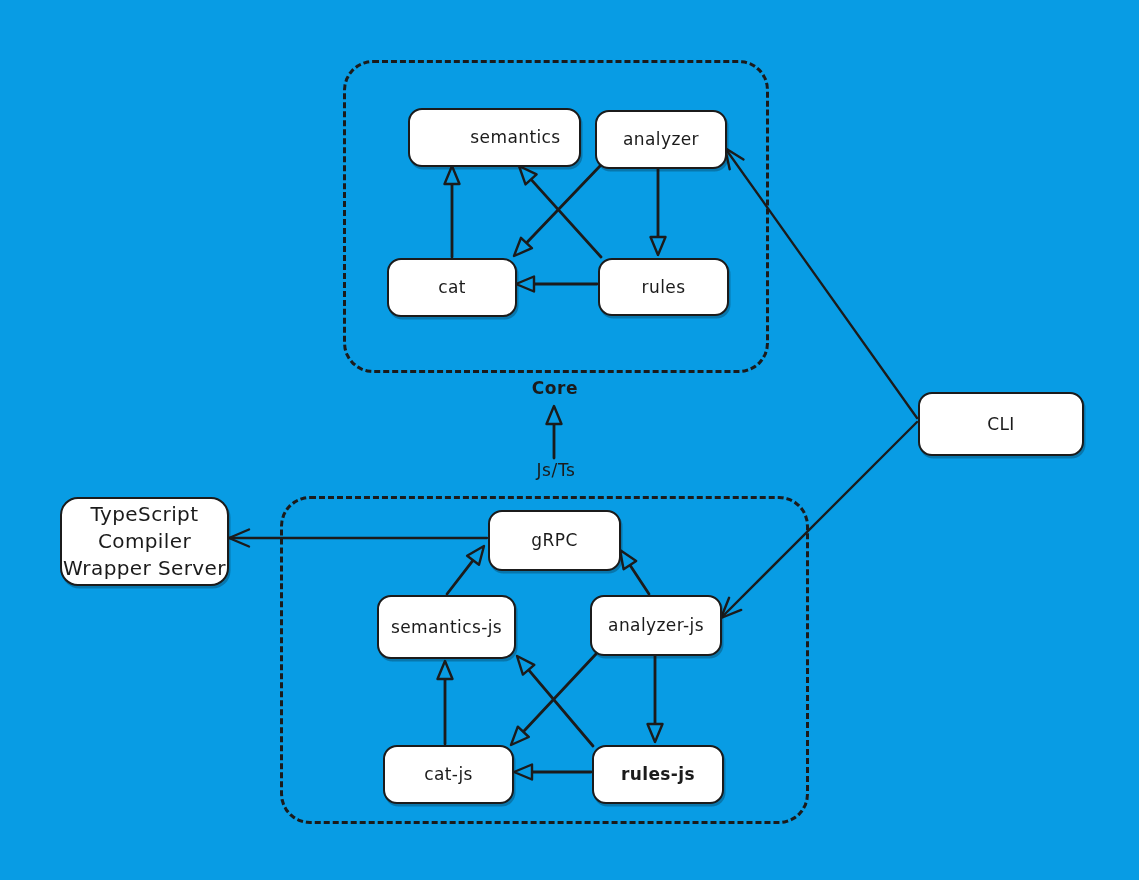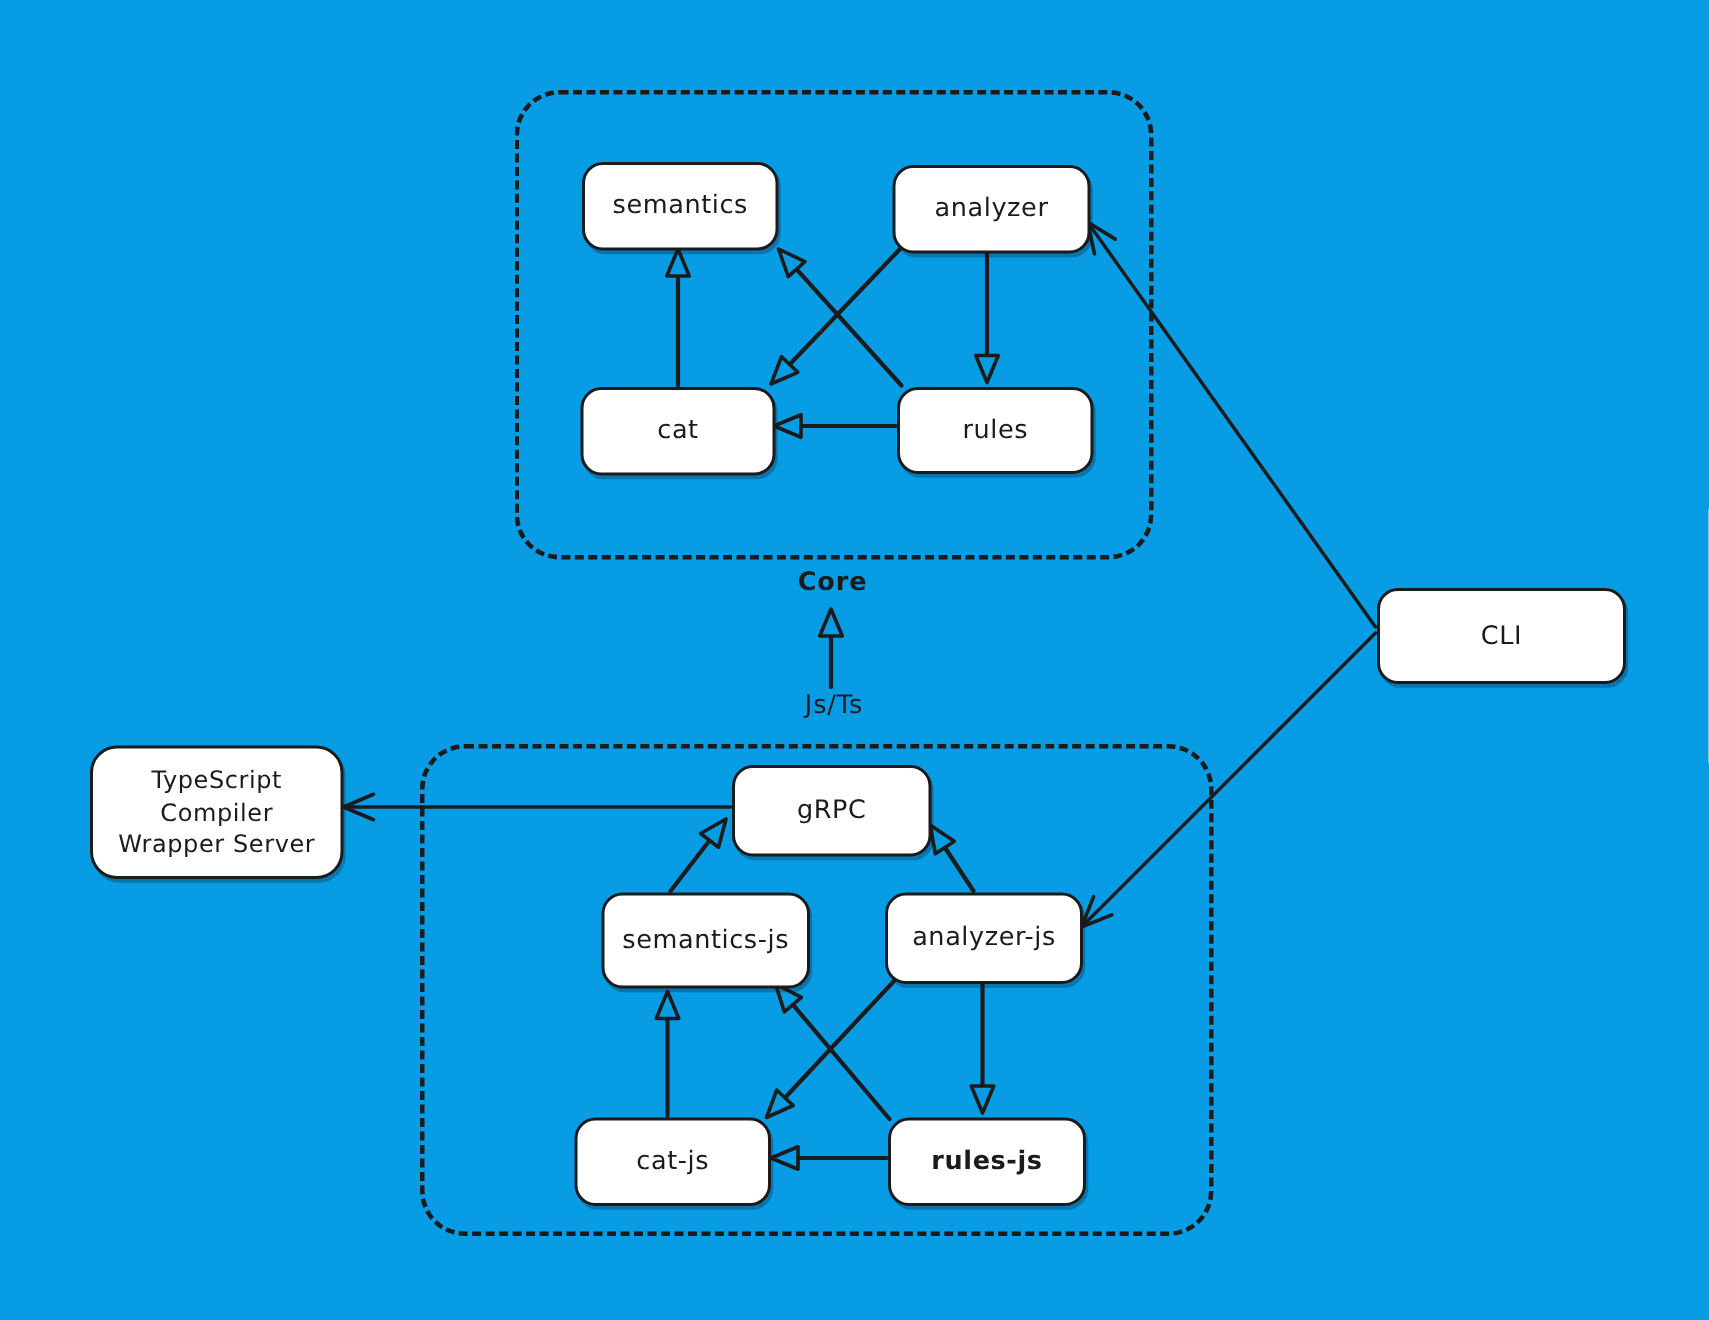--- a/index.html
+++ b/index.html
@@ -23,21 +23,21 @@
   .node{
     position:absolute;z-index:3;
     background:var(--fill,#ffffff);
     border:2.6px solid var(--ink,#1b1b1b);
     border-radius:14px;
     box-shadow:1.5px 2.5px 0 rgba(10,20,30,.28);
     display:flex;align-items:center;justify-content:center;
     text-align:center;font-size:17px;letter-spacing:.4px;
     white-space:pre-line;line-height:1.35;
   }
-  .node.multiline{font-size:16px;border-radius:18px;}
+  .node.multiline{font-size:20px;border-radius:18px;}
 </style>
 </head>
 <body>
 
 <div class="stage" style="--bg: #089ce4; --ink: #1b1b1b; --fill: #ffffff; width: 1139px; height: 880px;">
   <svg class="edges" width="1139" height="880" viewBox="0 0 1139 880">
       <g>
         <path d="M452 257 L452 184" fill="none" stroke="#1b1b1b" stroke-width="2.8" stroke-linecap="round"></path>
         <path d="M452 166 L459.5 184 L444.5 184 Z" fill="#089ce4" stroke="#1b1b1b" stroke-width="2.4" stroke-linejoin="round" stroke-linecap="round"></path>
       </g>
@@ -99,26 +99,26 @@
       </g>
       <g>
         <path d="M554 458 L554 424" fill="none" stroke="#1b1b1b" stroke-width="2.8" stroke-linecap="round"></path>
         <path d="M554 406 L561.5 424 L546.5 424 Z" fill="#089ce4" stroke="#1b1b1b" stroke-width="2.4" stroke-linejoin="round" stroke-linecap="round"></path>
       </g>
     </svg>
 <div class="group" style="left: 343px; top: 60px; width: 420px; height: 307px;"></div>
     <div class="group-label" style="left: 555px; top: 388px; font-weight: bold;">Core</div>
     <div class="group" style="left: 280px; top: 496px; width: 523px; height: 322px;"></div>
     <div class="group-label" style="left: 556px; top: 470px;">Js/Ts</div>
-    <div class="node" style="left: 388px; top: 108px; width: 127px; height: 55px;">semantics</div>
+    <div class="node" style="left: 408px; top: 108px; width: 127px; height: 55px; padding-left: 42px;">semantics</div>
     <div class="node" style="left: 595px; top: 110px; width: 128px; height: 55px;">analyzer</div>
     <div class="node" style="left: 387px; top: 258px; width: 126px; height: 55px;">cat</div>
     <div class="node" style="left: 598px; top: 258px; width: 127px; height: 54px; text-align: center;">rules</div>
     <div class="node" style="left: 488px; top: 510px; width: 129px; height: 57px; text-align: center;">gRPC</div>
-    <div class="node" style="left: 377px; top: 595px; width: 135px; height: 60px; margin-left: 24px;">semantics-js</div>
+    <div class="node" style="left: 377px; top: 595px; width: 135px; height: 60px;">semantics-js</div>
     <div class="node" style="left: 590px; top: 595px; width: 128px; height: 57px;">analyzer-js</div>
     <div class="node" style="left: 383px; top: 745px; width: 127px; height: 55px;">cat-js</div>
     <div class="node" style="left: 592px; top: 745px; width: 128px; height: 55px; font-weight: bold;">rules-js</div>
     <div class="node" style="left: 918px; top: 392px; width: 162px; height: 60px;">CLI</div>
     <div class="node multiline" style="left: 60px; top: 497px; width: 165px; height: 85px;">TypeScript
 Compiler
 Wrapper Server</div>
   </div>
 
 </body></html>

